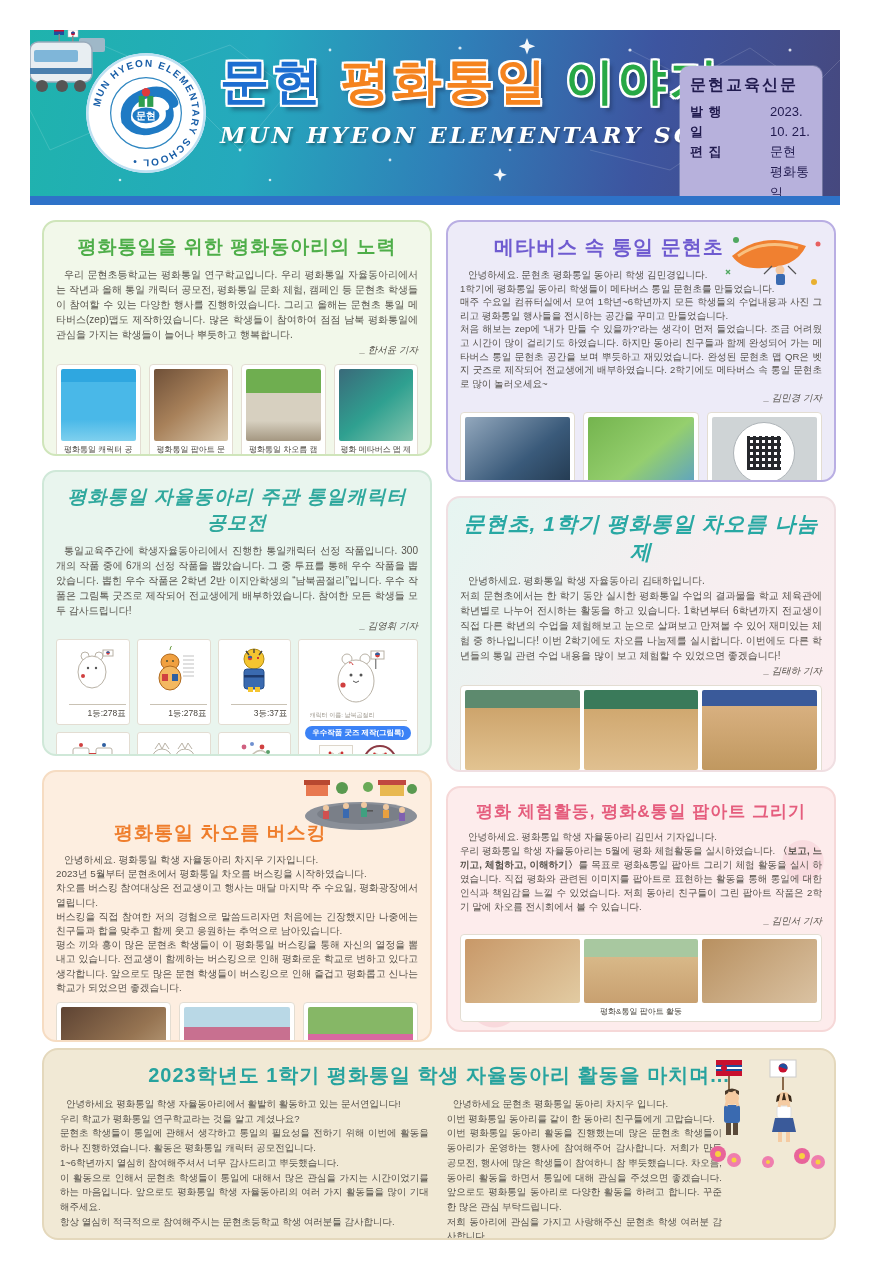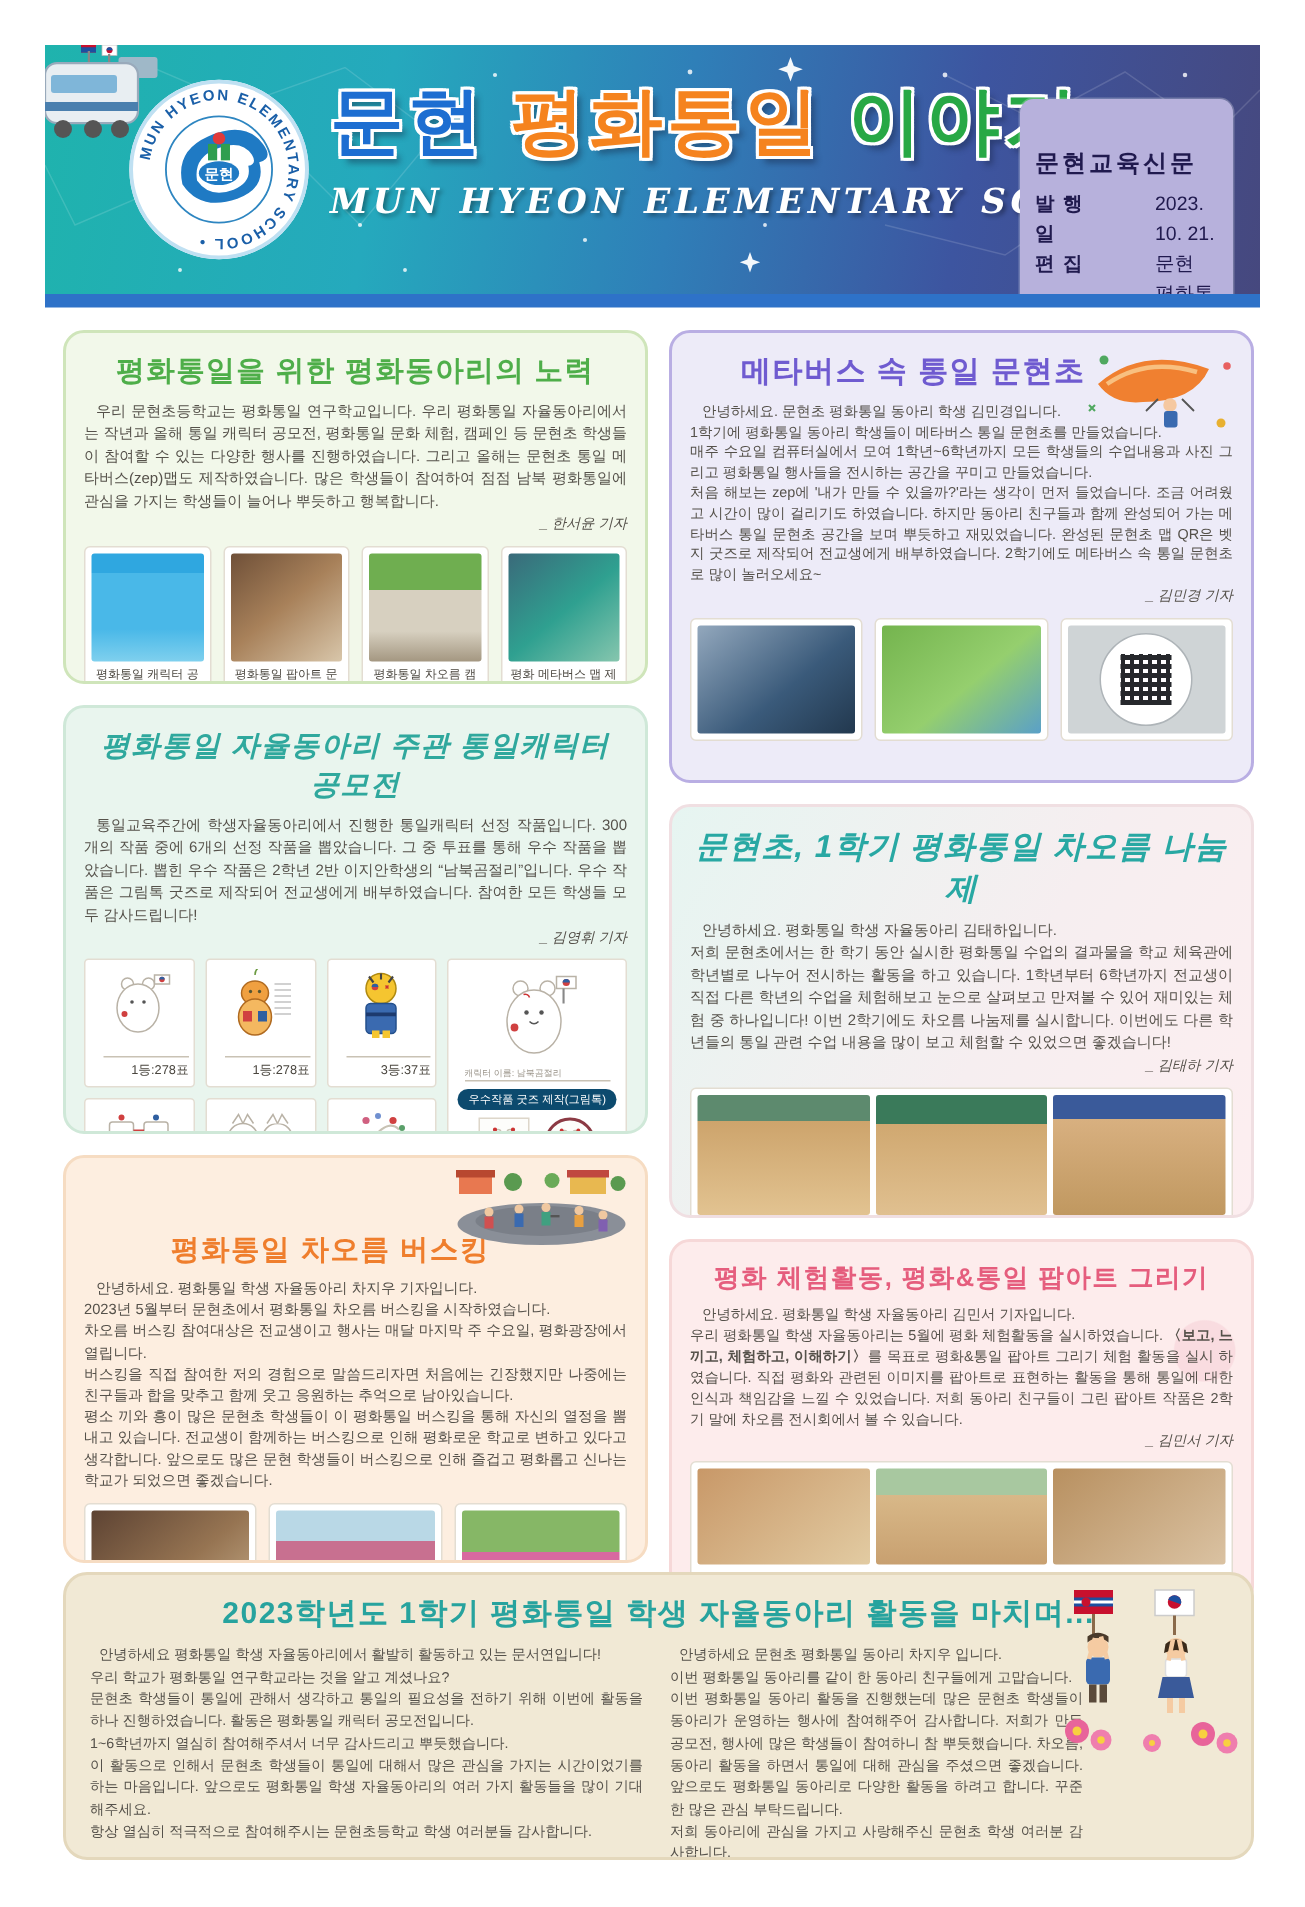--- a/index.html
+++ b/index.html
@@ -17,21 +17,21 @@
   .train { position:absolute; left:-6px; top:-4px; width:92px; height:74px; }
   .title-wrap { position:absolute; left:190px; top:26px; width:500px; text-align:center; }
   .np-title { font-size:49px; font-weight:bold; letter-spacing:3px; line-height:1.05; white-space:nowrap;
     text-shadow:-2px 0 #fff,2px 0 #fff,0 -2px #fff,0 2px #fff,-2px -2px #fff,2px 2px #fff,-2px 2px #fff,2px -2px #fff,4px 5px 4px rgba(20,30,60,.45); }
   .np-title .t1 { color:#1d6ed1; } .np-title .t2 { color:#f5831e; } .np-title .t3 { color:#27a845; }
   .np-sub { margin-top:14px; color:#fff; font-size:23px; font-weight:bold; font-style:italic;
     letter-spacing:3px; font-family:"DejaVu Serif","Liberation Serif",serif; white-space:nowrap;
     text-shadow:2px 2px 3px rgba(0,0,0,.35); }
   .info-box { position:absolute; right:18px; top:36px; width:142px; background:#b7b1dc; border-radius:9px;
     padding:9px 10px 8px 10px; color:#201a4e; box-shadow:0 0 0 1px rgba(255,255,255,.25); }
-  .info-title { font-size:16px; font-weight:bold; letter-spacing:2px; margin-bottom:6px;margin-top:24px; }
+  .info-title { font-size:16px; font-weight:bold; letter-spacing:2px; margin-bottom:6px; }
   .info-row { display:flex; font-size:13px; line-height:1.55;gap:36px; }
   .info-row .lab { font-weight:bold; width:44px; flex:none; letter-spacing:1px; }
   .info-row .val { flex:1; }
 
   
   .content { position:absolute; left:42px; top:220px; width:794px; display:flex; gap:14px; }
   .col { display:flex; flex-direction:column; gap:14px; width:390px; }
 
   .abox { border-radius:14px; padding:10px 12px; overflow:hidden; position:relative; }
   .abox h2 { text-align:center; font-weight:bold; margin:2px 0 7px 0; letter-spacing:1px; }
@@ -39,21 +39,21 @@
   .abody p { text-indent:8px; }
   .byline { display:block; text-align:right; font-style:italic; font-size:9.5px; color:#55514a; margin-top:1px; }
 
   
   .box-effort   { background:#f2f8ea; border:2px solid #cfe5ba; height:236px; }
   .box-effort h2 { color:#4eae49; font-size:19px; }
   .box-contest  { background:#e9f5ee; border:2px solid #cfe8d8; height:286px; }
   .box-contest h2 { color:#2fa89d; font-size:19px; font-style:italic; }
   .box-busking  { background:#fdeee0; border:2px solid #f6dcc2; height:272px; }
   .box-busking h2 { color:#ef7e2d; font-size:19px; text-align:left; padding-left:58px;margin-top:38px; }
-  .box-meta     { background:#edebf8; border:2px solid #b9aee3; height:302px; }
+  .box-meta     { background:#edebf8; border:2px solid #b9aee3; height:262px; }
   .box-meta h2 { color:#6f5bd0; font-size:20px; text-align:left; padding-left:34px; }
   .box-nanum    { background:linear-gradient(120deg,#e6f5f1 0%,#f6eef0 55%,#fdeef0 100%);
                   border:2px solid #f0dfe2; height:276px; }
   .box-nanum h2 { color:#28a8a3; font-size:21px; font-style:italic; }
   .box-popart   { background:radial-gradient(circle at 12% 88%,#f9d9dc 0 26px,transparent 27px),
                   radial-gradient(circle at 92% 30%,#f9dce0 0 20px,transparent 21px),#fdecec;
                   border:2px solid #f6d8d8; height:246px; }
   .box-popart h2 { color:#e55d7d; font-size:17px; }
 
   
@@ -94,21 +94,21 @@
   .ccard { background:#fff; border:1px solid #e3ddd2; border-radius:3px; padding:3px 3px 2px 3px;
     display:flex; flex-direction:column; align-items:flex-end; }
   .csk { height:54px; width:100%; display:flex; align-items:center; justify-content:center; }
   .cname { width:86%; border-bottom:1px solid #c9c2b4; height:7px; margin:1px 0 2px 0;
     font-size:5.5px; color:#9a948a; overflow:hidden; white-space:nowrap; }
   .cvotes { font-size:8.5px; color:#4a463f; padding:1px 0 2px 0; }
   .winner { background:#fff; border:1px solid #e3ddd2; border-radius:3px; flex:1; padding:5px 6px;
     display:flex; flex-direction:column; align-items:center; }
   .wsk { height:64px; display:flex; align-items:center; justify-content:center; }
   .wname { width:92%; border-bottom:1px solid #c9c2b4; font-size:6px; color:#9a948a; margin:2px 0 4px 0; white-space:nowrap; overflow:hidden; }
-  .wbadge { background:#0c4a6e; color:#fff; font-size:7.5px; font-weight:normal; border-radius:8px;
+  .wbadge { background:#3b82f6; color:#fff; font-size:7.5px; font-weight:bold; border-radius:8px;
     padding:2px 7px; margin:1px 0 5px 0; white-space:nowrap; }
   .stickers { display:flex; gap:10px; align-items:center; margin-bottom:2px; }
   .stick { width:34px; height:34px; background:#fdfdfb; border:1px solid #ddd6ca; display:flex; align-items:center; justify-content:center; }
   .stick.round { border-radius:50%; border:2px solid #8c3a44; }
 
   
   .busk-clip { position:absolute; right:10px; top:8px; width:118px; height:52px; }
   .kite-clip { position:absolute; right:8px; top:4px; width:104px; height:74px; }
 
   

